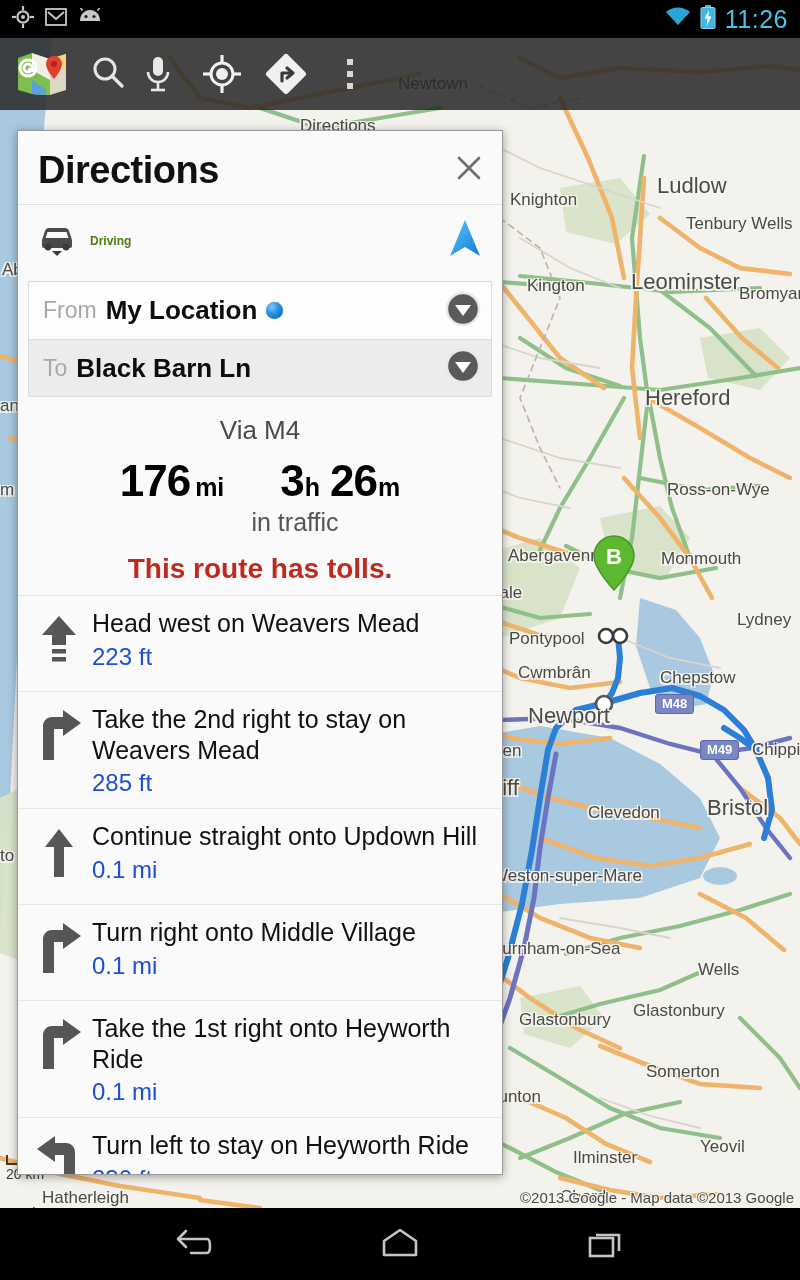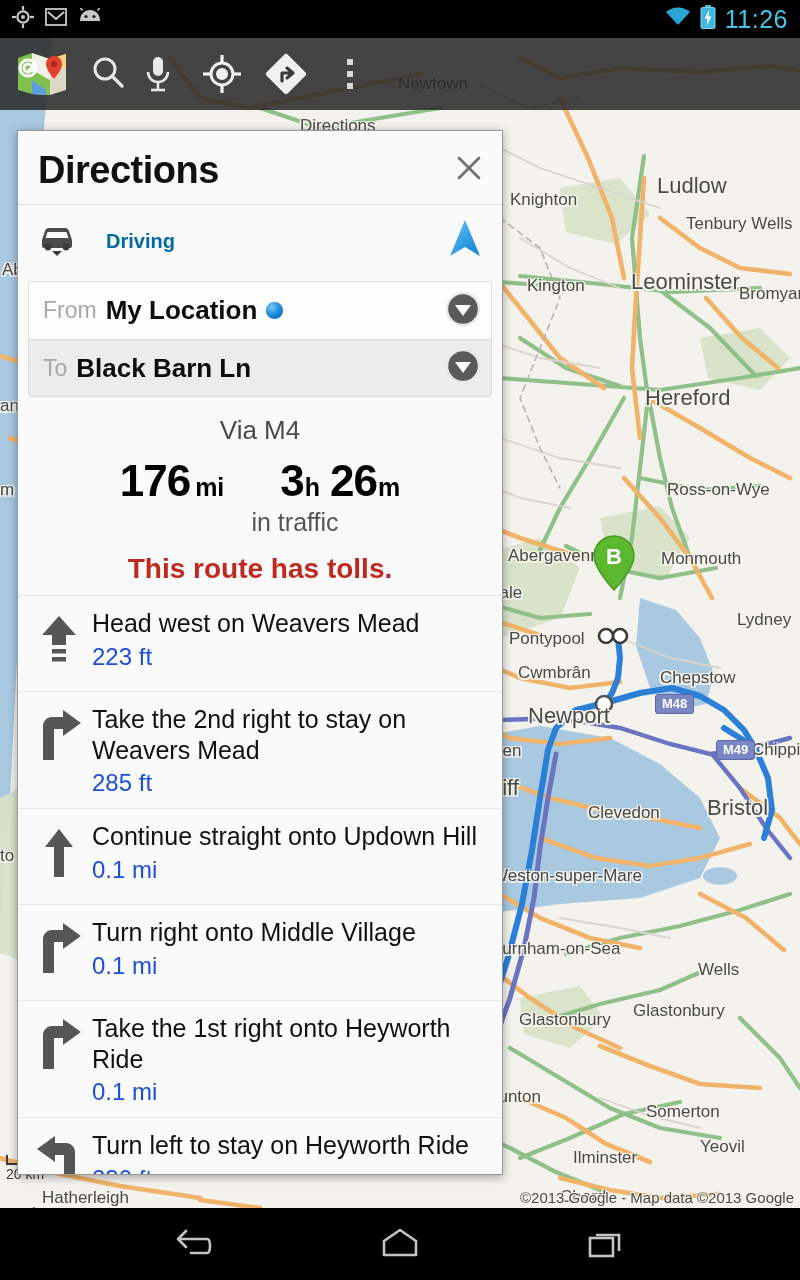--- a/index.html
+++ b/index.html
@@ -81,21 +81,21 @@
   #panel-header {
     position: relative; padding: 18px 20px 12px; flex: none;
     border-bottom: 1px solid #e0e0e0;
   }
   #panel-title { font-size: 38px; font-weight: bold; color: #111; letter-spacing: -0.5px; }
   #close-button {
     position: absolute; right: 12px; top: 16px; width: 42px; height: 42px;
     display: flex; align-items: center; justify-content: center; cursor: pointer;
   }
   #mode-row { display: flex; align-items: center; padding: 13px 20px 9px; flex: none; }
-  #mode-label { font-size: 20px; font-weight: bold; color: #0369a1; margin-left: 28px; }
+  #mode-label { font-size: 12px; font-weight: bold; color: #4d7c0f; margin-left: 12px; }
   #nav-arrow { margin-left: auto; }
   #endpoints {
     margin: 8px 10px 0; border: 1px solid #dcdcdc; border-radius: 2px;
     background: #fdfdfd; flex: none;
   }
   .endpoint {
     display: flex; align-items: center; height: 57px; padding: 0 8px 0 14px;
   }
   .endpoint.to { background: #ececec; border-top: 1px solid #dcdcdc; }
   .ep-prefix { font-size: 23px; color: #a8a8a8; flex: none; }
@@ -302,37 +302,37 @@
         <div class="map-label" style="left: 493px; top: 703px;">hen</div>
         <div class="map-label" style="left: 752px; top: 702px;">Chippi</div>
         <div class="map-label big" style="left: 490px; top: 737px;">diff</div>
         <div class="map-label" style="left: 588px; top: 765px;">Clevedon</div>
         <div class="map-label big" style="left: 707px; top: 757px;">Bristol</div>
         <div class="map-label" style="left: 492px; top: 828px;">Weston-super-Mare</div>
         <div class="map-label" style="left: 491px; top: 901px;">Burnham-on-Sea</div>
         <div class="map-label" style="left: 698px; top: 922px;">Wells</div>
         <div class="map-label" style="left: 519px; top: 972px;">Glastonbury</div>
         <div class="map-label" style="left: 633px; top: 963px;">Glastonbury</div>
-        <div class="map-label" style="left: 646px; top: 1064px; text-align: right;">Somerton</div>
+        <div class="map-label" style="left: 646px; top: 1024px; text-align: right;">Somerton</div>
         <div class="map-label" style="left: 489px; top: 1049px;">aunton</div>
         <div class="map-label" style="left: 700px; top: 1099px;">Yeovil</div>
         <div class="map-label" style="left: 573px; top: 1110px;">Ilminster</div>
         <div class="map-label" style="left: 560px; top: 1149px;">Chard</div>
         <div class="map-label" style="left: 42px; top: 1150px;">Hatherleigh</div>
         <div class="map-label" style="left: 0px; top: 1166px;">worthy</div>
         <div class="map-label" style="left: 481px; top: 1168px;">Honiton</div>
         <div class="map-label" style="left: 687px; top: 1168px;">Beaminster</div>
         <div class="map-label" style="left: 2px; top: 222px;">Ab</div>
         <div class="map-label" style="left: 0px; top: 358px;">an</div>
         <div class="map-label" style="left: 0px; top: 442px;">m</div>
         <div class="map-label" style="left: 0px; top: 808px;">to</div>
       </div>
     <div id="map-shields">
         <div class="shield" style="left: 655px; top: 656px;">M48</div>
-        <div class="shield" style="left: 700px; top: 702px; margin-left: 16px;">M49</div>
+        <div class="shield" style="left: 700px; top: 702px;">M49</div>
       </div>
 
     <div id="scale-bar">
       <div class="bar"></div>
       <div class="txt">20 km</div>
     </div>
 
     <div id="attribution">©2013 Google - Map data ©2013 Google</div>
   </div>
 

